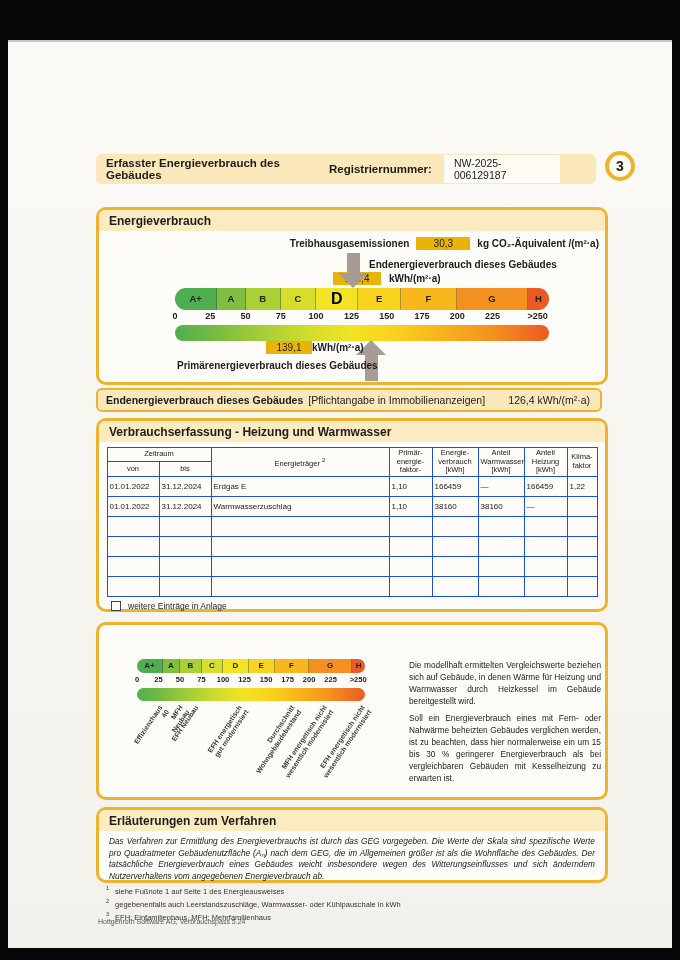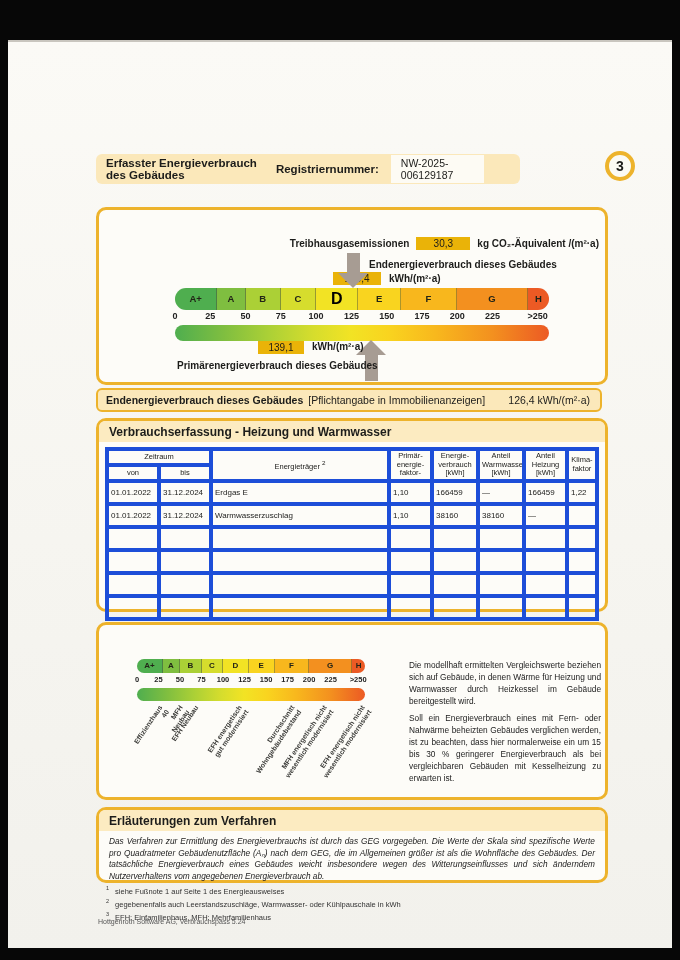--- a/index.html
+++ b/index.html
@@ -18,38 +18,38 @@
   .titlebox{position:absolute;left:96px;top:44px;width:494px;height:64px;
     border:3px solid #edb32c;border-radius:10px;padding:4px 0 0 16px;box-sizing:border-box;}
   .title-row{display:flex;align-items:flex-end;}
   .title-row h1{margin:0;font-size:31px;letter-spacing:-.5px;color:#151513;line-height:1;}
   .title-sub{font-size:13px;font-weight:bold;margin-left:14px;padding-bottom:3px;}
   .law-row{margin-top:3px;font-size:10.5px;color:#2a2a28;display:flex;align-items:center;}
   .law-row sup{font-size:7px;margin:0 6px 0 3px;}
   .date-box{background:#dedcd6;padding:1px 14px;font-size:10.5px;}
 
   
-  .regband{left:88px;top:112px;width:424px;height:30px;}
+  .regband{left:88px;top:112px;width:500px;height:30px;}
   .regband .lbl{font-weight:bold;font-size:11.5px;padding-left:10px;}
   .regband .rlbl{font-weight:bold;font-size:11.5px;margin-left:auto;}
   .regband .rval{background:#fdfbf4;padding:2px 10px;font-size:10.5px;margin:0 36px 0 12px;}
   .pagecircle{position:absolute;left:597px;top:109px;width:30px;height:30px;border-radius:50%;
     border:4px solid #edb32c;background:#fbfaf4;display:flex;align-items:center;justify-content:center;
     font-weight:bold;font-size:14px;box-sizing:border-box;}
 
   
   .ebox{left:88px;top:165px;width:506px;height:172px;}
   .ghg-row{position:absolute;top:27px;right:6px;display:flex;align-items:center;gap:7px;
     font-size:10px;font-weight:bold;}
   .gray-box{background:#eab308;text-align:center;font-size:10px;font-weight:normal;
     padding:1px 0;display:inline-block;}
   .final-label{position:absolute;left:270px;top:49px;font-size:10px;font-weight:bold;}
   .final-row{position:absolute;left:234px;top:62px;display:flex;align-items:center;gap:8px;
     font-size:10px;font-weight:bold;}
-  .primary-row{position:absolute;left:159px;top:131px;display:flex;align-items:flex-start;gap:8px;
+  .primary-row{position:absolute;left:167px;top:131px;display:flex;align-items:center;
     font-size:10px;font-weight:bold;}
   .primary-label{position:absolute;left:78px;top:150px;font-size:10px;font-weight:bold;}
 
   .scale-wrap{position:absolute;left:76px;top:24px;width:374px;height:146px;}
   .scale-bands{position:absolute;left:0;right:0;border-radius:11px;overflow:hidden;background:#eee;}
   .bands-big{top:54px;height:22px;}
   .band{position:absolute;top:0;bottom:0;border-right:1px solid rgba(75,70,55,.45);box-sizing:border-box;}
   .band:last-child{border-right:none;}
   .band-letter{position:absolute;left:0;right:0;top:50%;transform:translateY(-52%);
     text-align:center;font-weight:bold;font-size:9.5px;color:#222417;}
@@ -75,21 +75,21 @@
   
   .banner{left:88px;top:346px;width:506px;height:24px;border:2px solid #edb32c;box-sizing:border-box;
     padding:0 8px;font-size:10.5px;}
   .banner b{font-weight:bold;}
   .banner .bracket{margin-left:5px;}
   .banner .bval{margin-left:auto;margin-right:2px;}
 
   
   .tbox{left:88px;top:376px;width:506px;height:188px;}
   .ctable{border-collapse:collapse;table-layout:fixed;width:490px;margin:5px auto 0;font-size:8px;}
-  .ctable th,.ctable td{border:4px solid #1d4ed8;vertical-align:middle;
+  .ctable th,.ctable td{border:1px solid #1d4ed8;vertical-align:middle;
     padding:1px 2px;overflow:hidden;}
   .ctable th{font-weight:normal;font-size:7.5px;line-height:1.15;white-space:pre-line;}
   .ctable td{height:17px;font-size:8px;}
   .cb-row{display:flex;align-items:center;margin:4px 0 0 12px;font-size:8.5px;}
   .cb{display:inline-block;width:8px;height:8px;border:1px solid #444;background:#fff;margin-right:7px;}
 
   
   .cbox{left:88px;top:580px;width:506px;height:172px;}
   .bands-small{top:34px;height:14px;border-radius:8px;}
   .bands-small .band-letter{font-size:8px;transform:translateY(-55%);}
@@ -120,20 +120,21 @@
 
 
   <div class="yband regband">
     <span class="lbl">Erfasster Energieverbrauch des Gebäudes</span>
     <span class="rlbl">Registriernummer:</span>
     <span class="rval">NW-2025-006129187</span>
   </div>
   <div class="pagecircle">3</div>
 
   <div class="obox ebox">
+    <div class="obox-header">Energieverbrauch</div>
 
     <div class="ghg-row">
       <span>Treibhausgasemissionen</span>
       <span class="gray-box" style="width:54px">30,3</span>
       <span>kg CO₂-Äquivalent /(m²·a)</span>
     </div>
 
     <div class="final-label">Endenergieverbrauch dieses Gebäudes</div>
     <div class="final-row">
       <span class="gray-box" style="width:48px">126,4</span>

